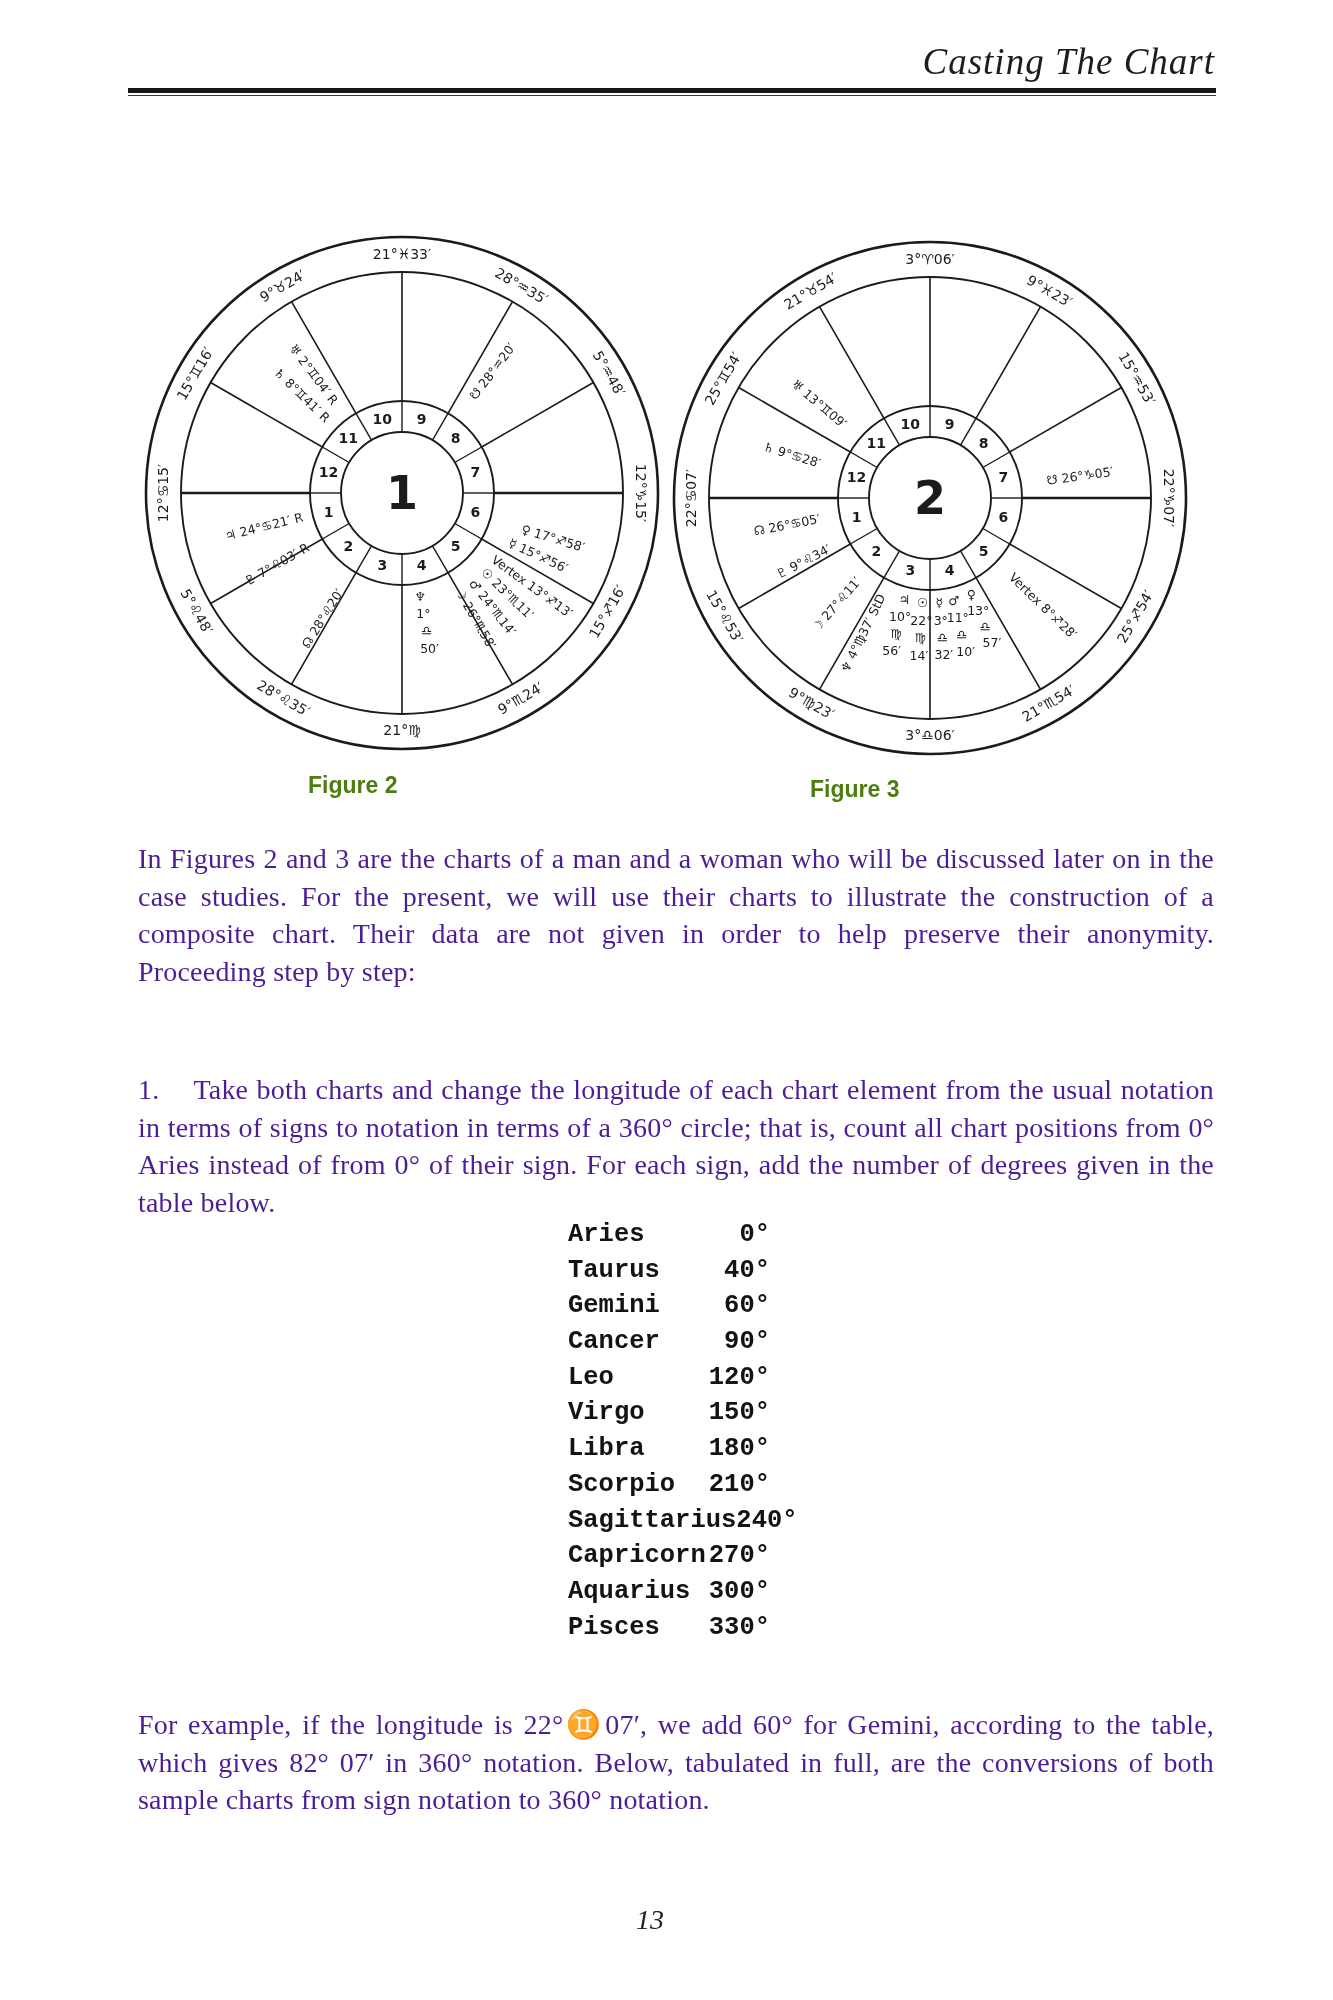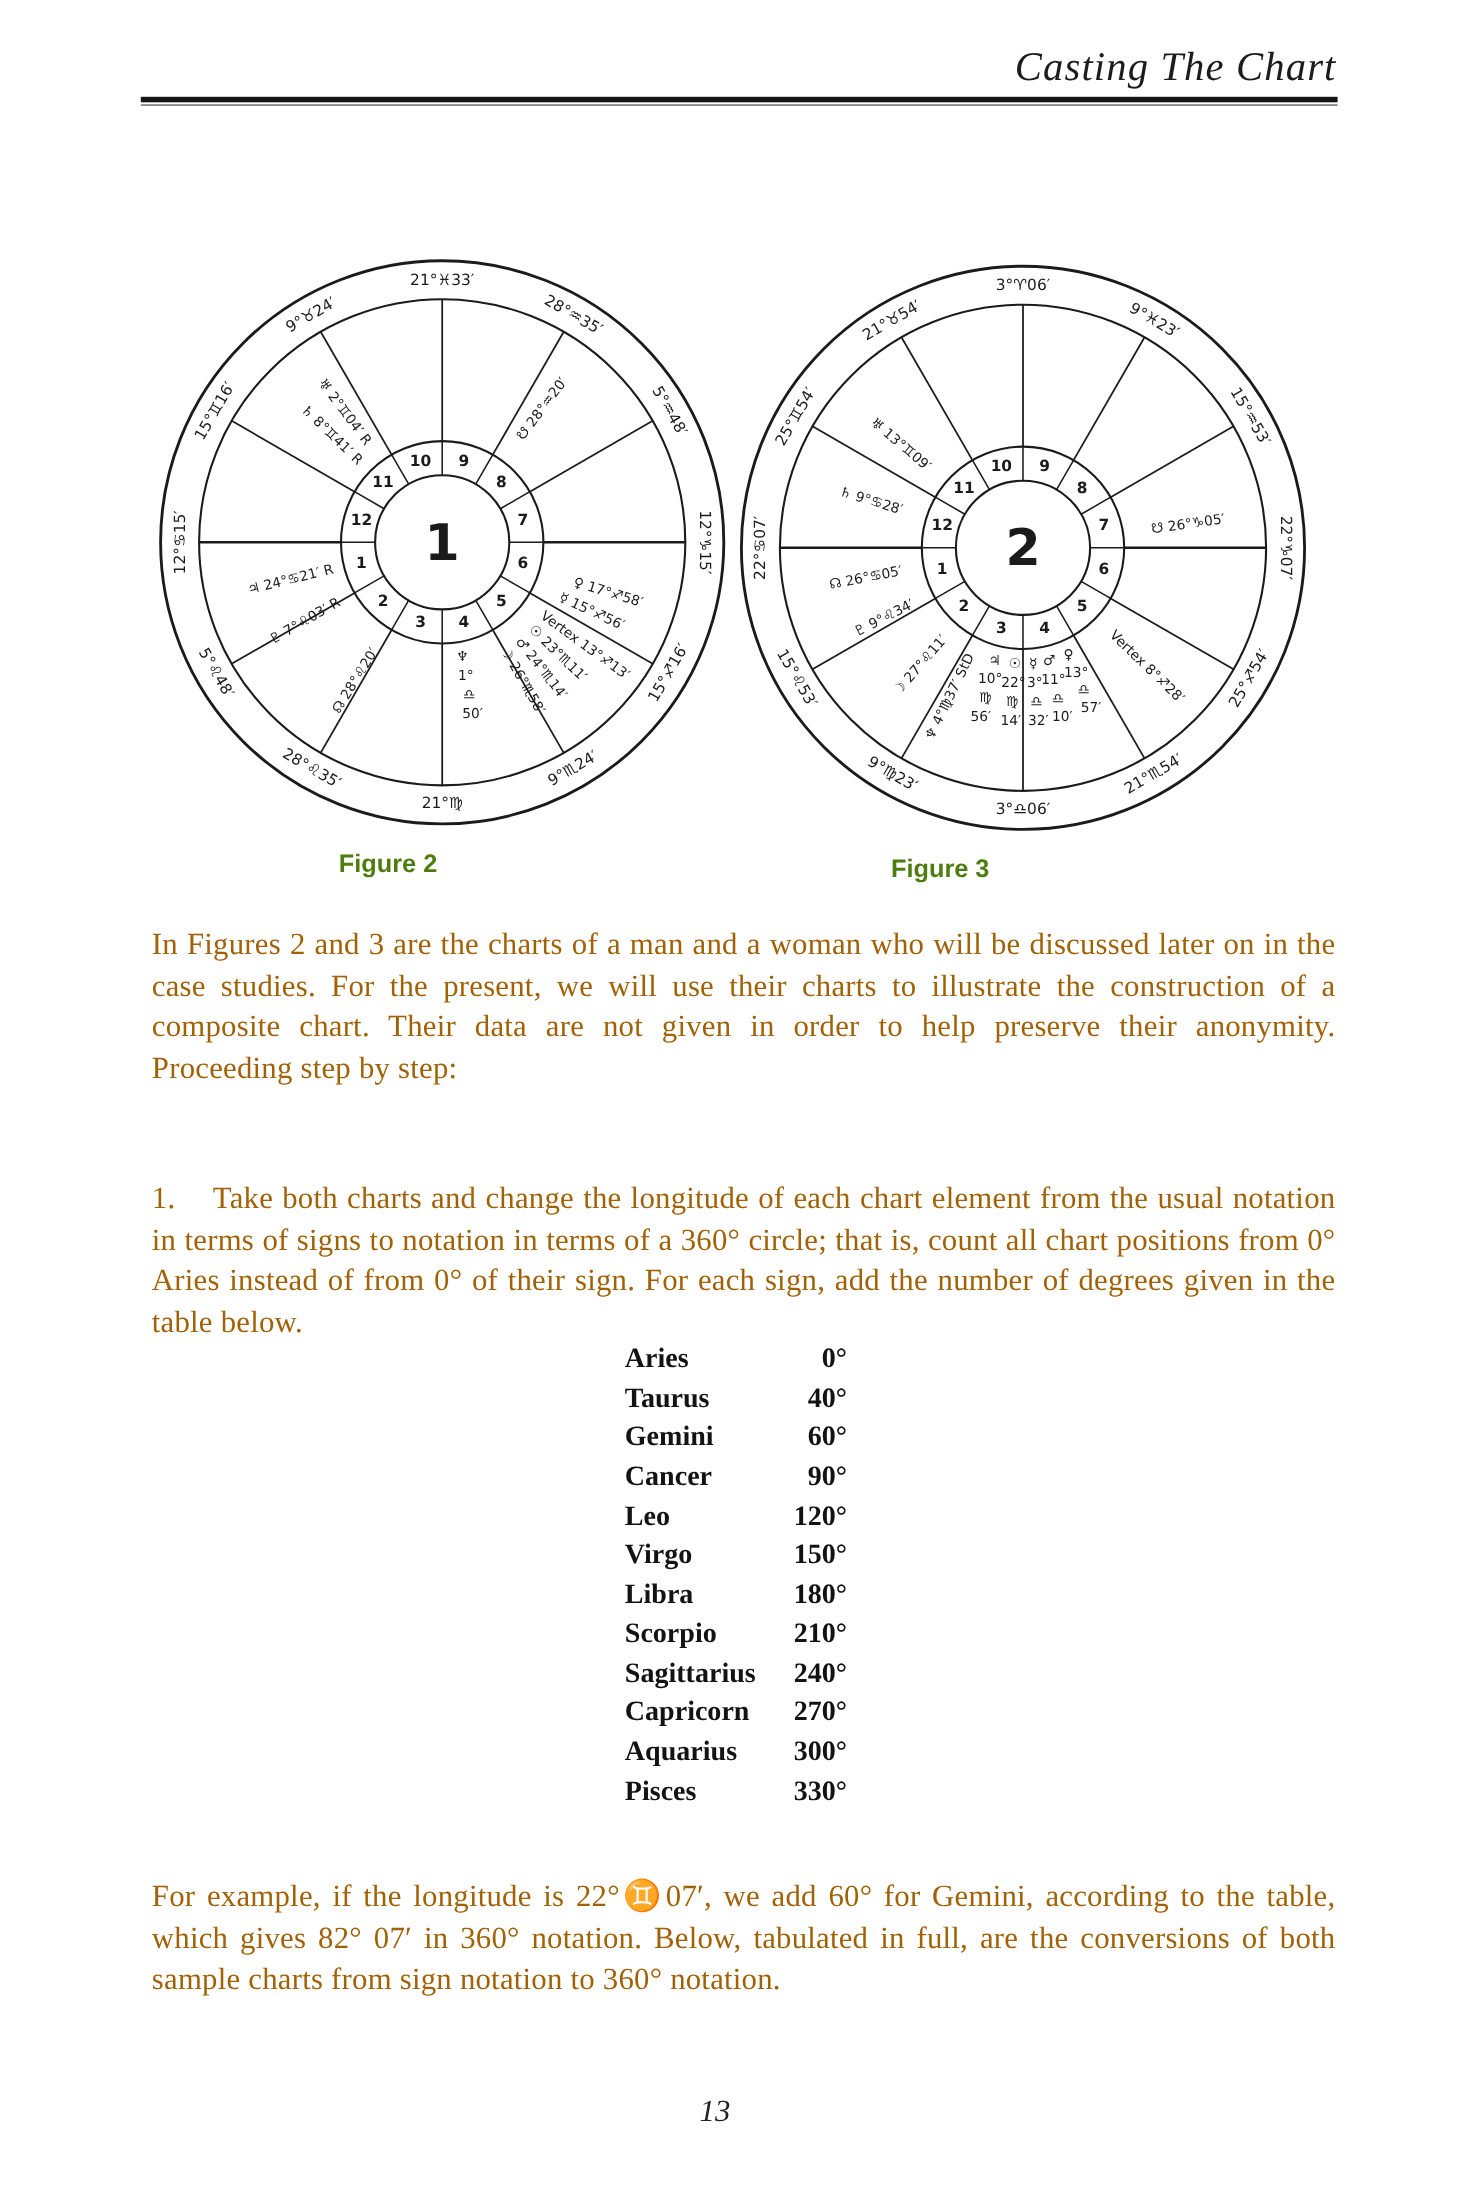--- a/index.html
+++ b/index.html
@@ -11,27 +11,27 @@
   .rule::after{content:"";position:absolute;left:0;top:7px;width:100%;height:1px;background:#3a3a3a;}
   .wheel{position:absolute;}
   .wheel-a{left:137px;top:228px;width:530px;height:530px;}
   .wheel-b{left:665px;top:233px;width:530px;height:530px;}
   .wheel text{font-family:"DejaVu Sans",sans-serif;fill:#1b1b1b;}
   .caption{position:absolute;width:220px;
            font-family:"Liberation Sans","DejaVu Sans",sans-serif;font-weight:bold;font-size:23px;color:#4d7c0f;}
   .cap-a{left:308px;top:772px;}
   .cap-b{left:810px;top:776px;}
   .body{position:absolute;left:138px;width:1076px;margin:0;text-align:justify;
-        font-size:28px;line-height:37.5px;letter-spacing:0.2px;color:#a16207;}
+        font-size:28px;line-height:37.5px;letter-spacing:0.2px;color:#4c1d95;}
   .para1{top:840px;}
   .step{top:1071px;}
   .stepnum{margin-right:34px;}
   .para2{top:1706px;}
   .signtable{position:absolute;left:568px;top:1220px;width:202px;
-             font-family:Liberation Serif, serif;font-weight:bold;font-size:25.5px;color:#131313;}
+             font-family:Liberation Mono, monospace;font-weight:bold;font-size:25.5px;color:#131313;}
   .srow{display:flex;justify-content:space-between;height:35.7px;align-items:baseline;}
   .sname{text-align:left;}
   .sdeg{text-align:right;}
   .pageno{position:absolute;left:575px;top:1904px;width:150px;text-align:center;
           font-style:italic;font-size:28px;color:#222;}
 </style>
 </head>
 <body>
 
 <div class="page">

